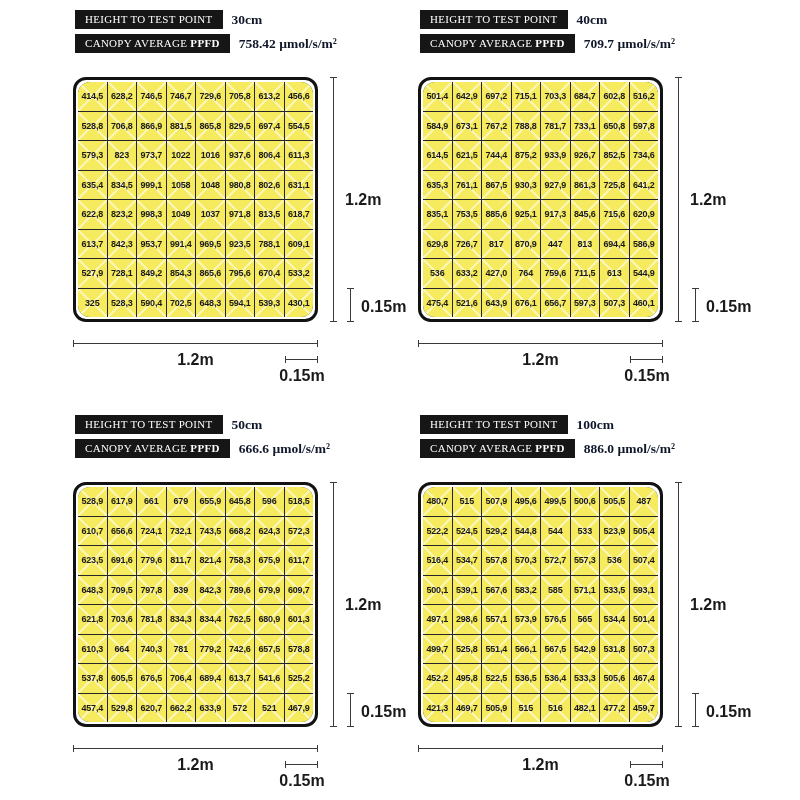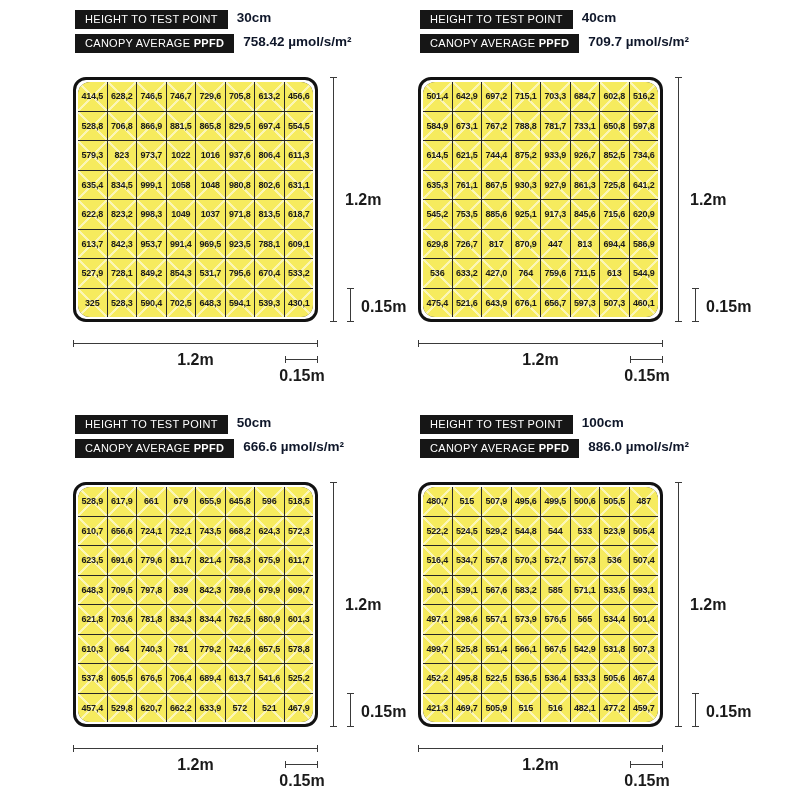--- a/index.html
+++ b/index.html
@@ -8,21 +8,21 @@
     font-family:"Liberation Sans", sans-serif; color:#161616; overflow:hidden;
   }
   .quadrant { position:absolute; width:340px; height:395px; }
   #q0 { left:73px;  top:10px;  }
   #q1 { left:418px; top:10px;  }
   #q2 { left:73px;  top:415px; }
   #q3 { left:418px; top:415px; }
 
   
   .hdr { position:absolute; left:2px; top:0; display:flex; flex-direction:column; gap:5px; align-items:flex-start; }
-  .hdr-line { display:flex; align-items:flex-start; gap:9px; }
+  .hdr-line { display:flex; align-items:center; gap:9px;font-family:Liberation Serif, serif; }
   .black-box {
     background:#161616; color:#ffffff; font-size:11px; letter-spacing:.3px;
     padding:3px 10px 4px 10px; line-height:12px; white-space:nowrap;
   }
   .black-box b { font-weight:bold; }
   .hdr-value { font-weight:bold; font-size:13.5px; color:#0f172a; white-space:nowrap; }
 
   
   .panel {
     position:absolute; left:0; top:67px; width:245px; height:245px;
@@ -129,21 +129,21 @@
           <div class="cell">953,7</div>
           <div class="cell">991,4</div>
           <div class="cell">969,5</div>
           <div class="cell">923,5</div>
           <div class="cell">788,1</div>
           <div class="cell">609,1</div>
           <div class="cell">527,9</div>
           <div class="cell">728,1</div>
           <div class="cell">849,2</div>
           <div class="cell">854,3</div>
-          <div class="cell">531,7</div>
+          <div class="cell">865,6</div>
           <div class="cell">795,6</div>
           <div class="cell">670,4</div>
           <div class="cell">533,2</div>
           <div class="cell">325</div>
           <div class="cell">528,3</div>
           <div class="cell">590,4</div>
           <div class="cell">702,5</div>
           <div class="cell">648,3</div>
           <div class="cell">594,1</div>
           <div class="cell">539,3</div>
@@ -198,21 +198,21 @@
           <div class="cell">852,5</div>
           <div class="cell">734,6</div>
           <div class="cell">635,3</div>
           <div class="cell">761,1</div>
           <div class="cell">867,5</div>
           <div class="cell">930,3</div>
           <div class="cell">927,9</div>
           <div class="cell">861,3</div>
           <div class="cell">725,8</div>
           <div class="cell">641,2</div>
-          <div class="cell">545,2</div>
+          <div class="cell">835,1</div>
           <div class="cell">753,5</div>
           <div class="cell">885,6</div>
           <div class="cell">925,1</div>
           <div class="cell">917,3</div>
           <div class="cell">845,6</div>
           <div class="cell">715,6</div>
           <div class="cell">620,9</div>
           <div class="cell">629,8</div>
           <div class="cell">726,7</div>
           <div class="cell">817</div>

